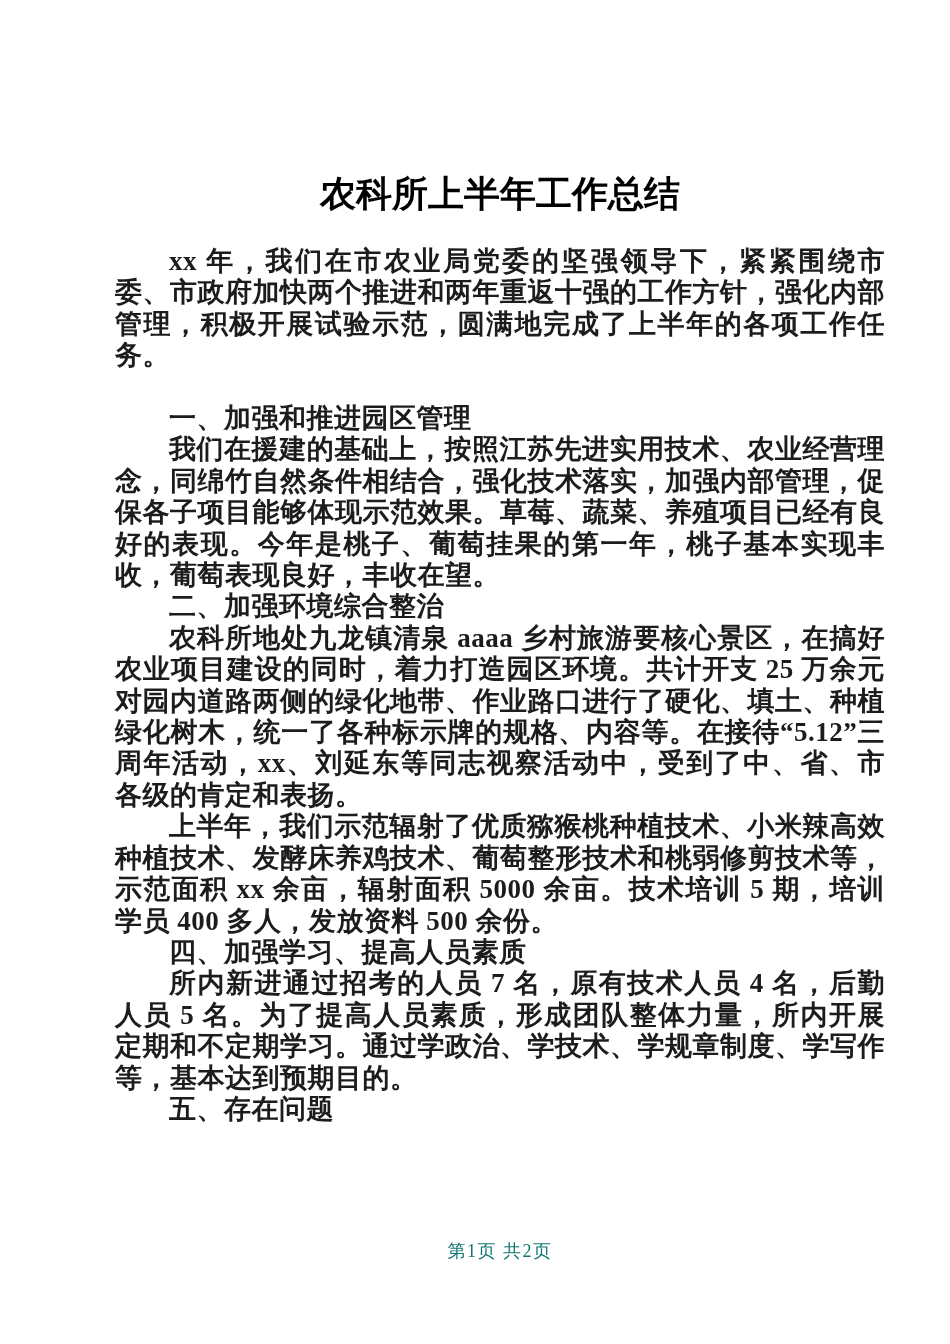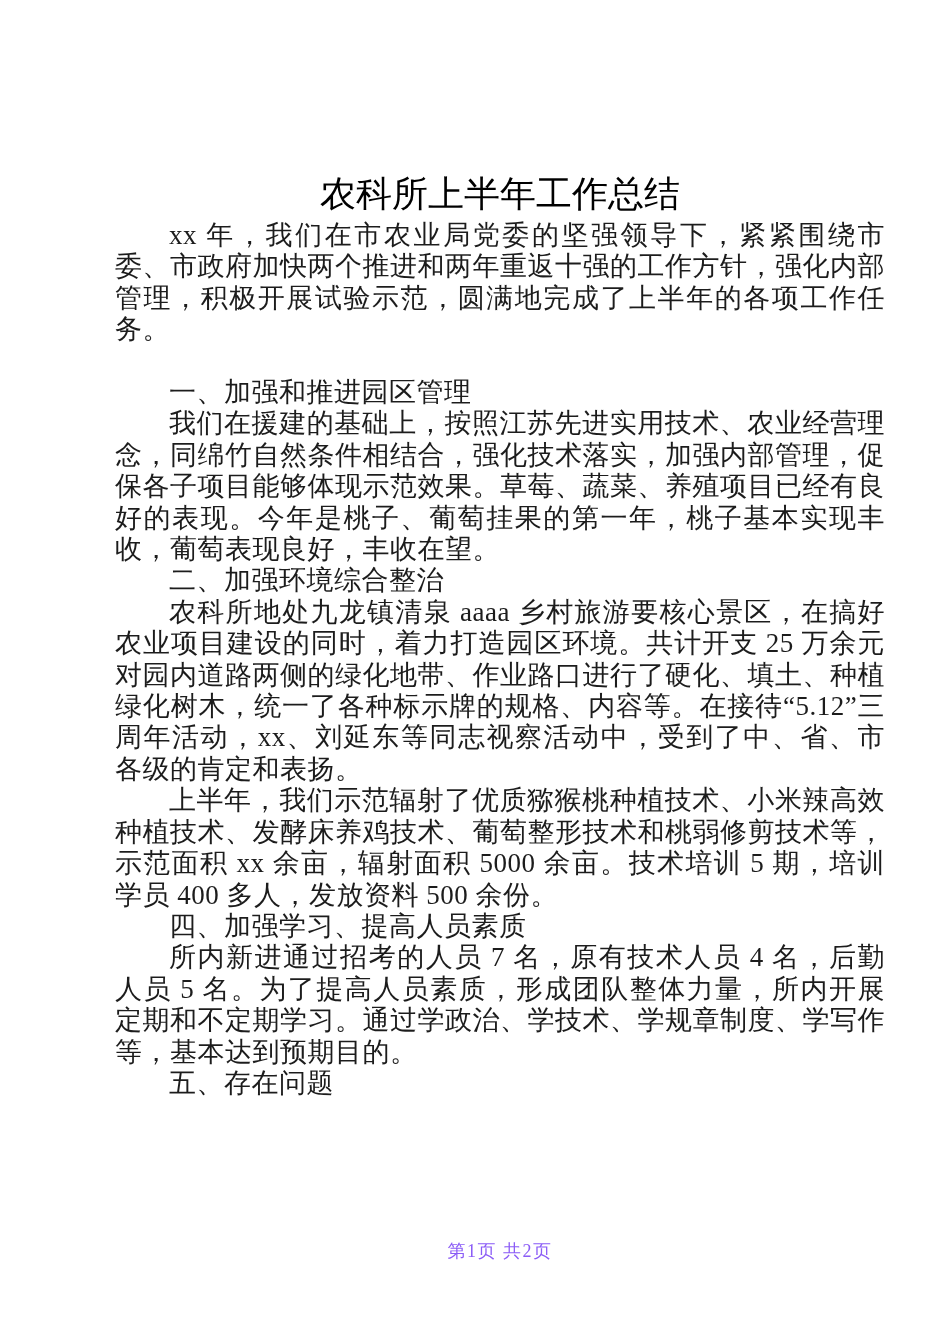--- a/index.html
+++ b/index.html
@@ -19,27 +19,28 @@
   .content {
     position: absolute;
     left: 115px;
     top: 0;
     width: 770px;
   }
   .doc-title {
     margin-top: 168px;
     font-size: 36px;
     line-height: 52px;
-    font-weight: 400;
+    font-weight: 700;
     text-align: center;
     color: #000000;
     letter-spacing: 0px;
   }
   #doc-blocks {
-    margin-top: 0;
+    margin-top: 26px;
+    font-weight: bold;
   }
   .para {
     margin: 0;
     font-size: 27px;
     line-height: 31.4px;
     letter-spacing: 0.5px;
     text-align: justify;
     text-indent: 2em;
     color: #1c1c1c;
     word-break: break-all;
@@ -50,21 +51,21 @@
   }
   .footer {
     position: absolute;
     left: 115px;
     top: 1240px;
     width: 770px;
     text-align: center;
     font-size: 18px;
     line-height: 22px;
     letter-spacing: 1.5px;
-    color: #8b5cf6;
+    color: #0f766e;
   }
 </style>
 </head>
 <body>
 
 <div class="page">
   <div class="content">
     <div class="doc-title">农科所上半年工作总结</div>
     <div id="doc-blocks">
         <p class="para">xx 年，我们在市农业局党委的坚强领导下，紧紧围绕市委、市政府加快两个推进和两年重返十强的工作方针，强化内部管理，积极开展试验示范，圆满地完成了上半年的各项工作任务。</p>

